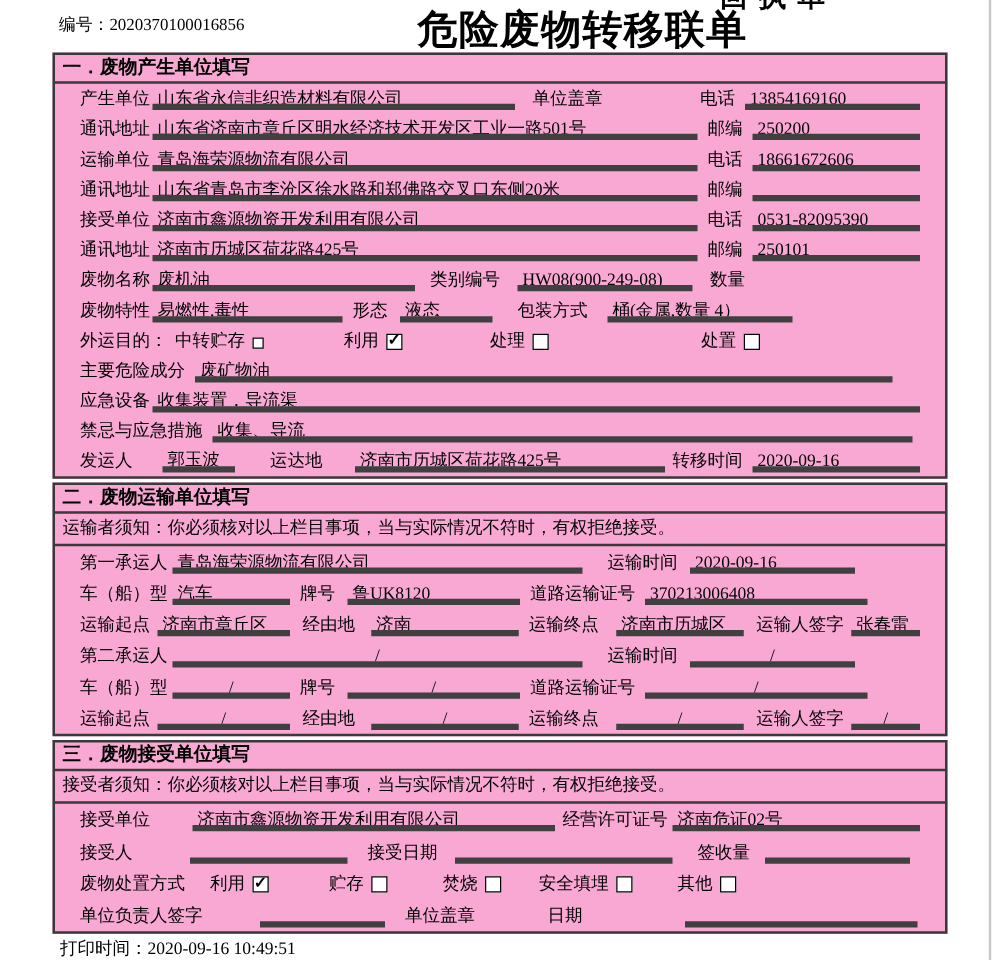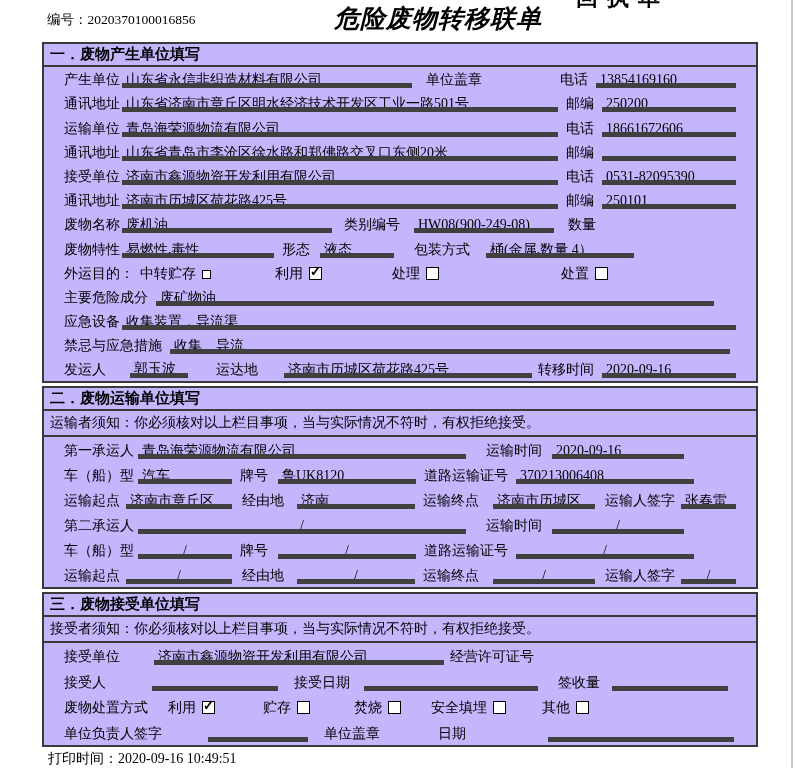--- a/index.html
+++ b/index.html
@@ -1,24 +1,24 @@
 <!DOCTYPE html>
 <html><head>
 <meta charset="utf-8">
 <style>
   html,body{margin:0;padding:0;background:#fff;}
   #page{position:relative;width:796px;height:768px;background:#fff;overflow:hidden;
         font-family:"Liberation Serif","DejaVu Serif",serif;color:#000;}
   .doc-no{position:absolute;left:47px;top:11px;font-size:13.5px;white-space:nowrap;}
-  .doc-title{position:absolute;left:334px;top:2px;font-size:25px;font-weight:bold;letter-spacing:1px;white-space:nowrap;font-style:italic;}
+  .doc-title{position:absolute;left:334px;top:2px;font-size:32px;font-weight:bold;letter-spacing:1px;white-space:nowrap;}
   .stamp{position:absolute;left:576px;top:0;height:9px;width:120px;overflow:hidden;}
   .stamp span{display:block;margin-top:-17px;font-size:22px;font-weight:bold;letter-spacing:9px;white-space:nowrap;}
   .page-edge{position:absolute;right:3px;top:0;width:2px;height:768px;background:#c9c9c9;}
 
-  .box{position:absolute;left:42px;width:716px;border:2px solid #3a3a3a;background:#c4b5fd;box-sizing:border-box;}
+  .box{position:absolute;left:42px;width:716px;border:2px solid #3a3a3a;background:#f9a8d4;box-sizing:border-box;}
   .sec-title{font-weight:bold;font-size:15px;height:19px;line-height:19px;padding:1px 6px 1px;border-bottom:2px solid #3a3a3a;}
   .notice{height:24px;line-height:24px;padding:0 6px;border-bottom:2px solid #3a3a3a;font-size:14px;white-space:nowrap;}
   .row{display:flex;align-items:flex-end;height:24.2px;padding:0 20px 3px;box-sizing:border-box;}
   .b2 .row{height:25px;}
   .b3 .row{height:25.4px;}
   .lbl{white-space:nowrap;font-size:14px;height:17px;line-height:17px;flex:none;}
   .val{border-bottom:5px solid #404040;padding:0 4px;white-space:nowrap;font-size:14px;height:17px;line-height:17px;flex:none;box-sizing:border-box;overflow:hidden;}
   .fill{flex:1 1 auto;}
   .ctr{text-align:center;}
   .cb{display:inline-block;flex:none;width:11px;height:11px;border:1px solid #000;margin-left:6px;margin-bottom:2px;position:relative;background:#fff;}
@@ -177,20 +177,21 @@
     </div>
   </div>
 
   <div class="box b3" style="top:592px;">
     <div class="sec-title">三．废物接受单位填写</div>
     <div class="notice">接受者须知：你必须核对以上栏目事项，当与实际情况不符时，有权拒绝接受。</div>
     <div class="row">
       <span class="lbl">接受单位</span>
       <span class="val" style="width:290px;margin-left:34px;">济南市鑫源物资开发利用有限公司</span>
       <span class="lbl" style="margin-left:6px;">经营许可证号</span>
+      <span class="val fill" style="margin-left:4px;">济南危证02号</span>
     </div>
     <div class="row">
       <span class="lbl">接受人</span>
       <span class="val" style="width:126px;margin-left:46px;"></span>
       <span class="lbl" style="margin-left:16px;">接受日期</span>
       <span class="val" style="width:174px;margin-left:14px;"></span>
       <span class="lbl" style="margin-left:20px;">签收量</span>
       <span class="val" style="width:116px;margin-left:12px;"></span>
     </div>
     <div class="row">

